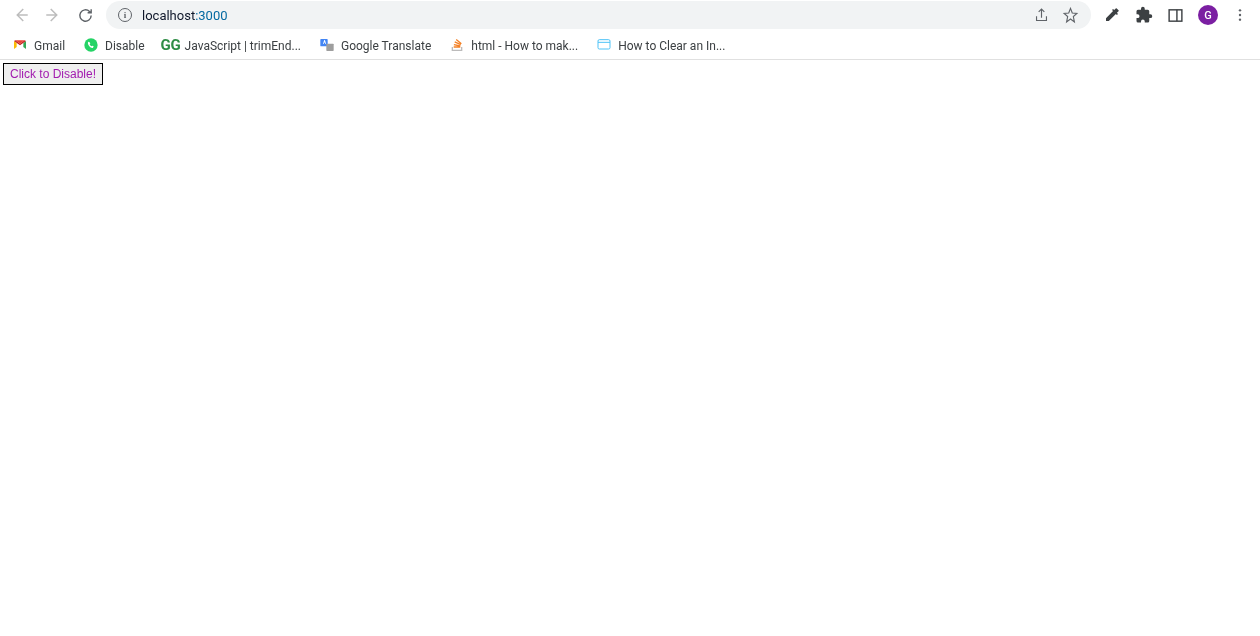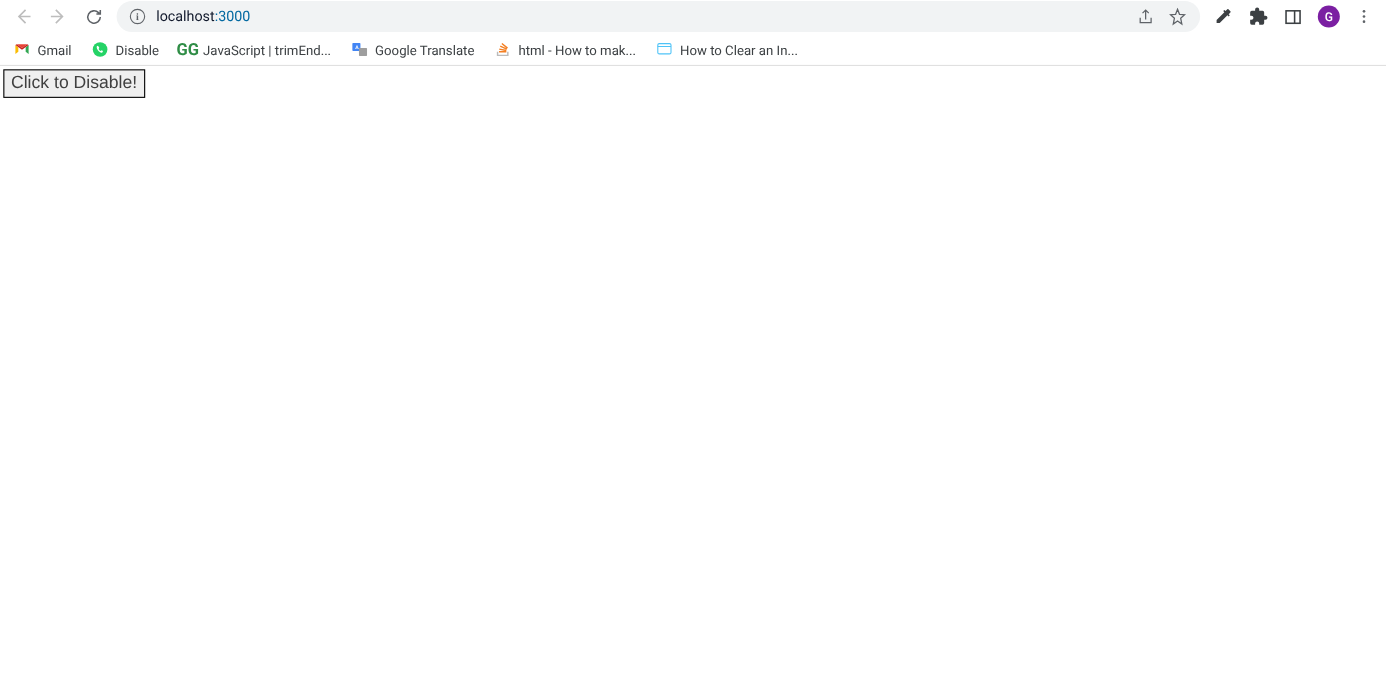--- a/index.html
+++ b/index.html
@@ -126,26 +126,26 @@
       font-size: 11px;
       font-weight: bold;
     }
     
     .page-content {
       padding: 3px;
       background: #fff;
     }
     .disable-button {
       font-family: Arial, sans-serif;
-      font-size: 16px;
+      font-size: 12px;
       padding: 3px 6px;
       background: #efefef;
       border: 1.5px solid #000;
       cursor: pointer;
-      color: #404040;
+      color: #a21caf;
     }
     svg { display: block; }
   </style>
 </head>
 <body>
 
 <div class="browser-toolbar">
   <div class="nav-icons">
     <div class="nav-icon disabled">
       <svg width="18" height="18" viewBox="0 0 24 24">

